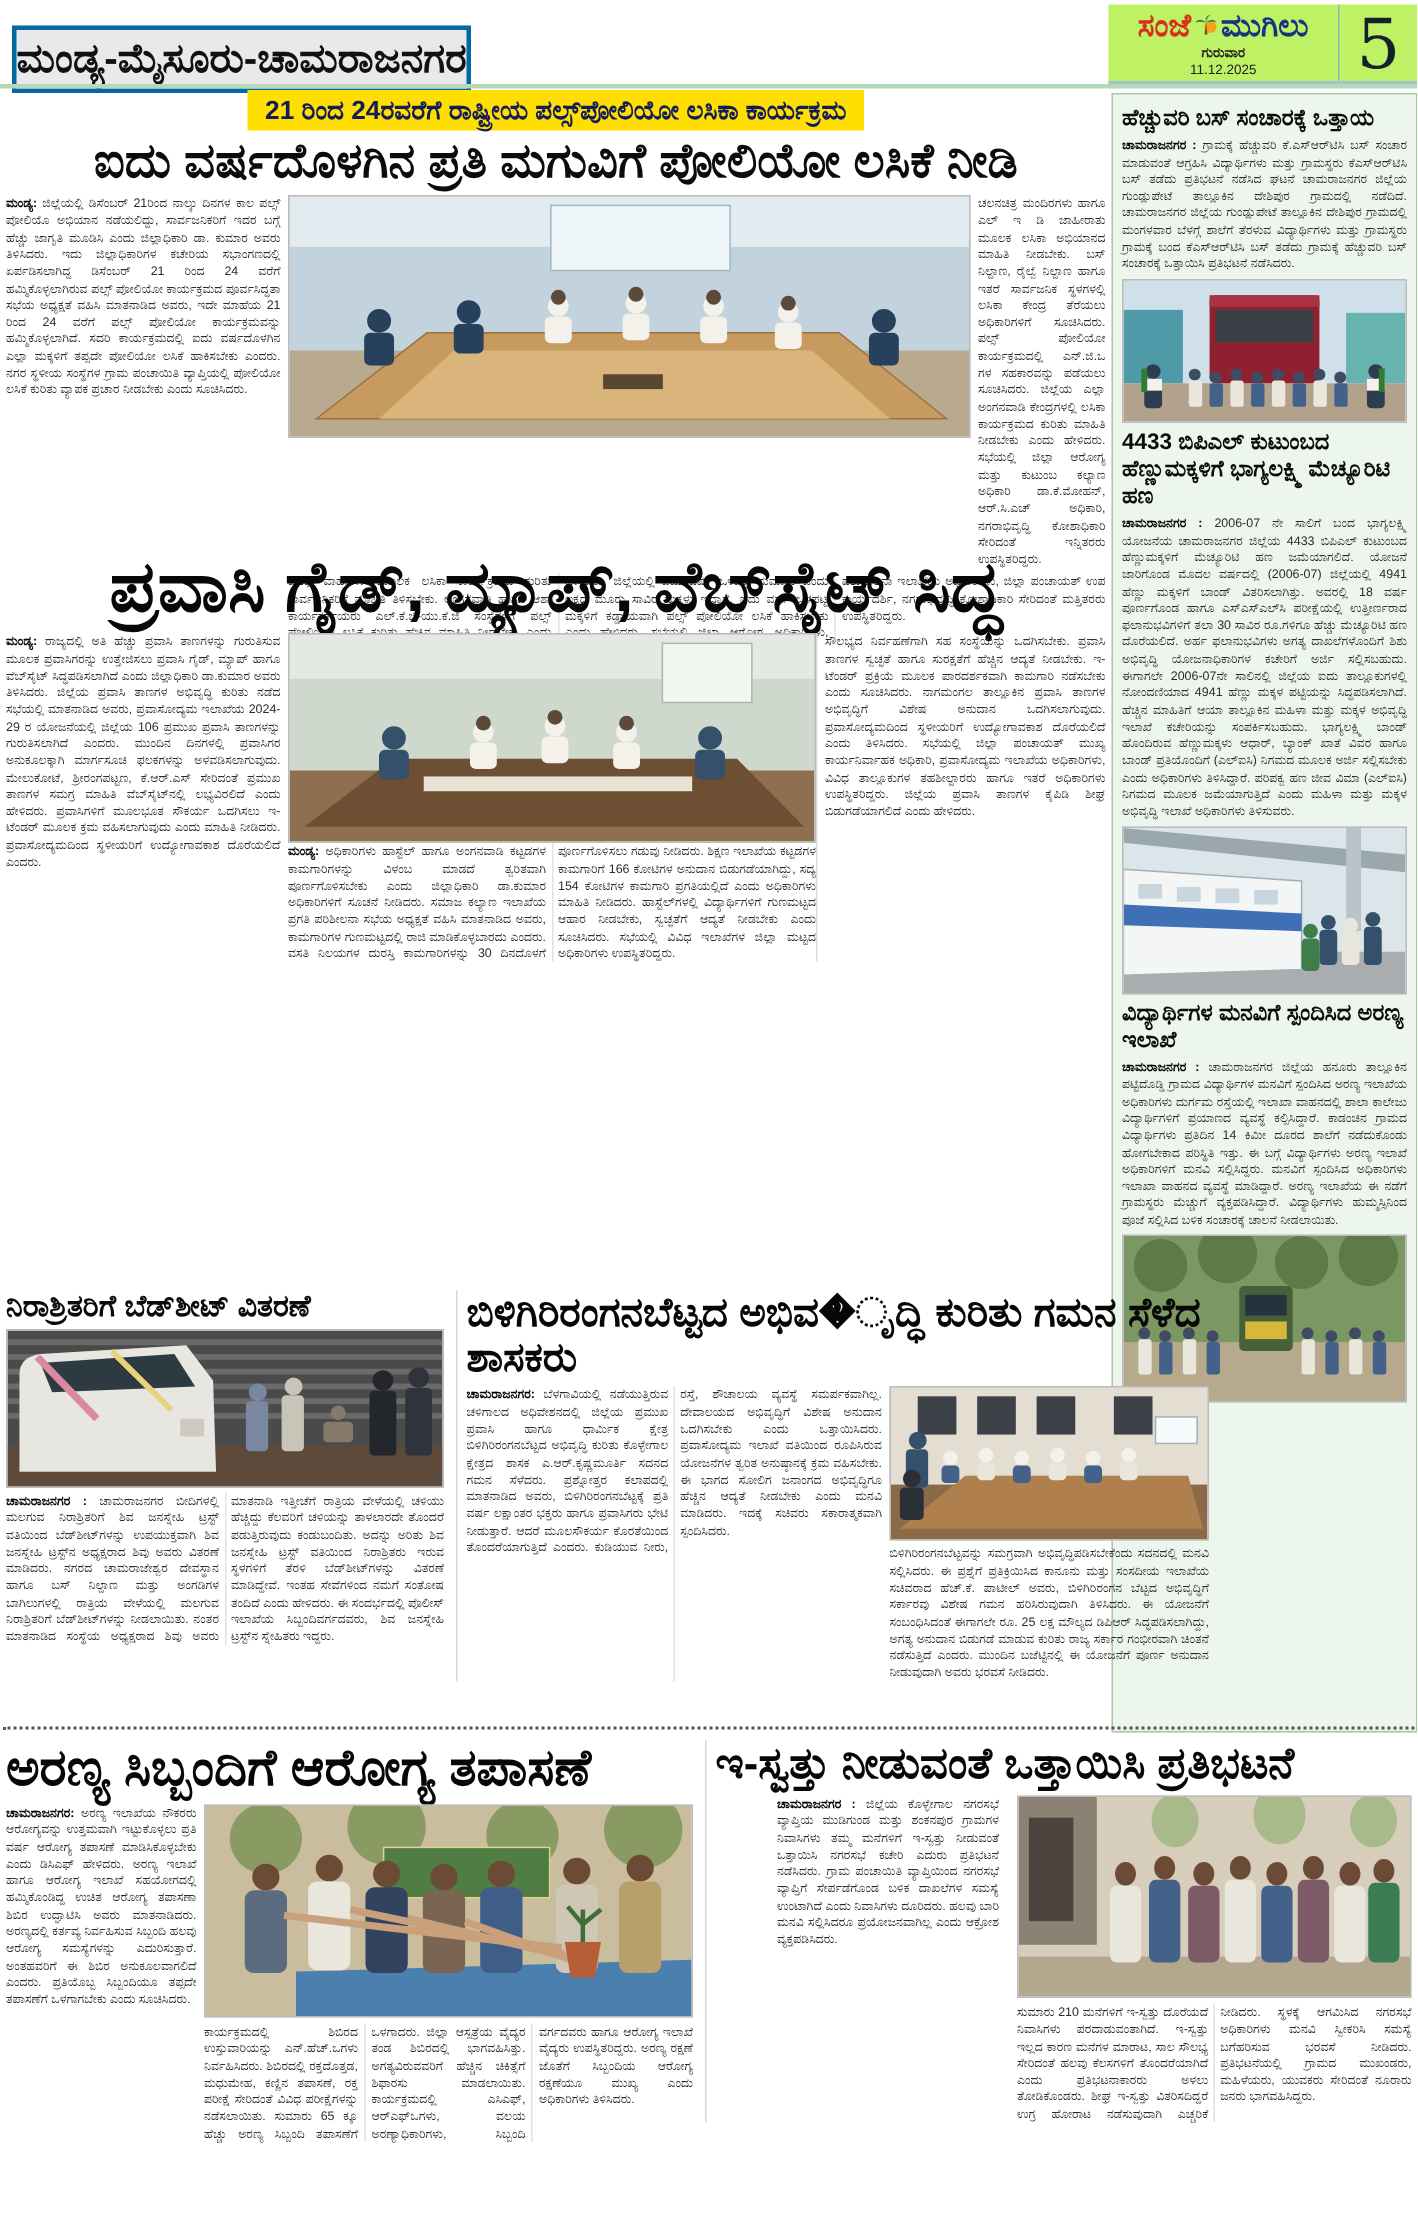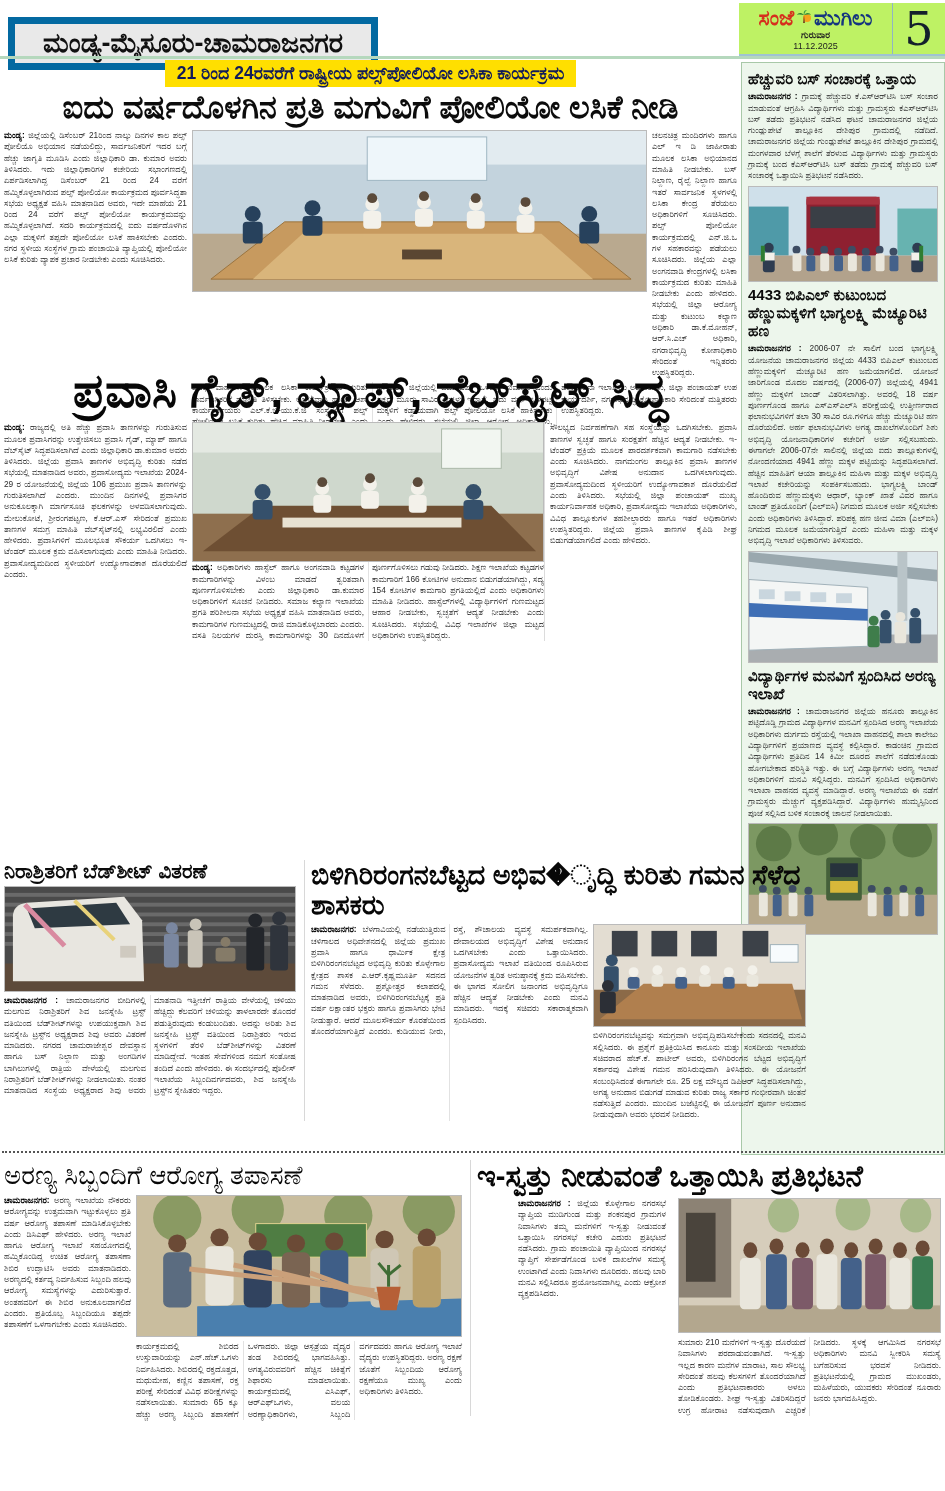--- a/index.html
+++ b/index.html
@@ -1,20 +1,20 @@
 <!DOCTYPE html>
 <html><head>
 <meta charset="utf-8">
 <style>
   html,body{margin:0;padding:0;background:#fff;}
   .page{position:relative;width:945px;height:1491px;background:#ffffff;overflow:hidden;
         font-family:"Liberation Sans","DejaVu Sans",sans-serif;color:#1a1a1a;}
   
-  .region-box{position:absolute;left:8px;top:17px;background:#e9e9e9;border:7px solid #0369a1;
-              padding:4px 28px;font-size:27px;font-weight:bold;color:#111;}
+  .region-box{position:absolute;left:8px;top:17px;background:#e9e9e9;border:3px solid #0369a1;
+              padding:4px 0;font-size:27px;font-weight:bold;color:#111;}
   .head-rule{position:absolute;left:0;top:56px;width:945px;height:3px;background:#b5d8bd;}
   .logo-box{position:absolute;right:0;top:3px;width:206px;height:53px;background:#bef264;
             border-bottom:2px solid #9fc3d2;display:flex;box-sizing:border-box;}
   .logo-left{flex:1;display:flex;flex-direction:column;align-items:center;justify-content:center;}
   .logo-row{display:flex;align-items:center;gap:2px;line-height:1;}
   .logo-sanje{color:#d6301d;font-weight:bold;font-size:21px;}
   .logo-mugilu{color:#15357f;font-weight:bold;font-size:21px;}
   .logo-day{font-size:9px;font-weight:bold;color:#222;margin-top:2px;}
   .logo-date{font-size:9px;color:#222;}
   .page-num{width:52px;border-left:1px solid #8fb4c4;display:flex;align-items:center;justify-content:center;
@@ -63,21 +63,21 @@
   .biligiri{position:absolute;left:304px;top:860px;width:502px;padding-left:6px;box-sizing:border-box;
             border-left:1px solid #d8d8d8;}
   .bg-head{font-size:27px;font-weight:800;line-height:1.12;color:#070707;margin-bottom:4px;}
   .bg-flex{display:flex;}
   .bg-left{flex:1;padding-right:5px;box-sizing:border-box;column-count:2;column-gap:8px;
            column-rule:1px solid #e2e2e2;}
   .bg-right{width:213px;}
   .bg-photo{width:213px;height:103px;margin-bottom:3px;}
   .dotted-rule{position:absolute;left:2px;top:1151px;width:941px;border-top:2px dotted #555;}
   .aranya{position:absolute;left:4px;top:1160px;width:458px;}
-  .ar-head{font-size:26px;font-weight:400;color:#070707;margin-bottom:4px;}
+  .ar-head{font-size:34px;font-weight:700;color:#070707;margin-bottom:4px;}
   .ar-flex{display:flex;}
   .ar-left{width:132px;padding-right:5px;box-sizing:border-box;}
   .ar-mid{flex:1;display:flex;flex-direction:column;}
   .ar-photo{width:100%;height:142px;}
   .cols3{column-count:3;column-gap:9px;column-rule:1px solid #e2e2e2;margin-top:4px;}
   .eswattu{position:absolute;left:470px;top:1160px;width:471px;padding-left:6px;box-sizing:border-box;
            border-left:1px solid #d8d8d8;}
   .es-head{font-size:29px;font-weight:800;color:#070707;margin-bottom:4px;}
   .es-flex{display:flex;}
   .es-left{width:160px;padding-right:12px;box-sizing:border-box;margin-left:41px;}

